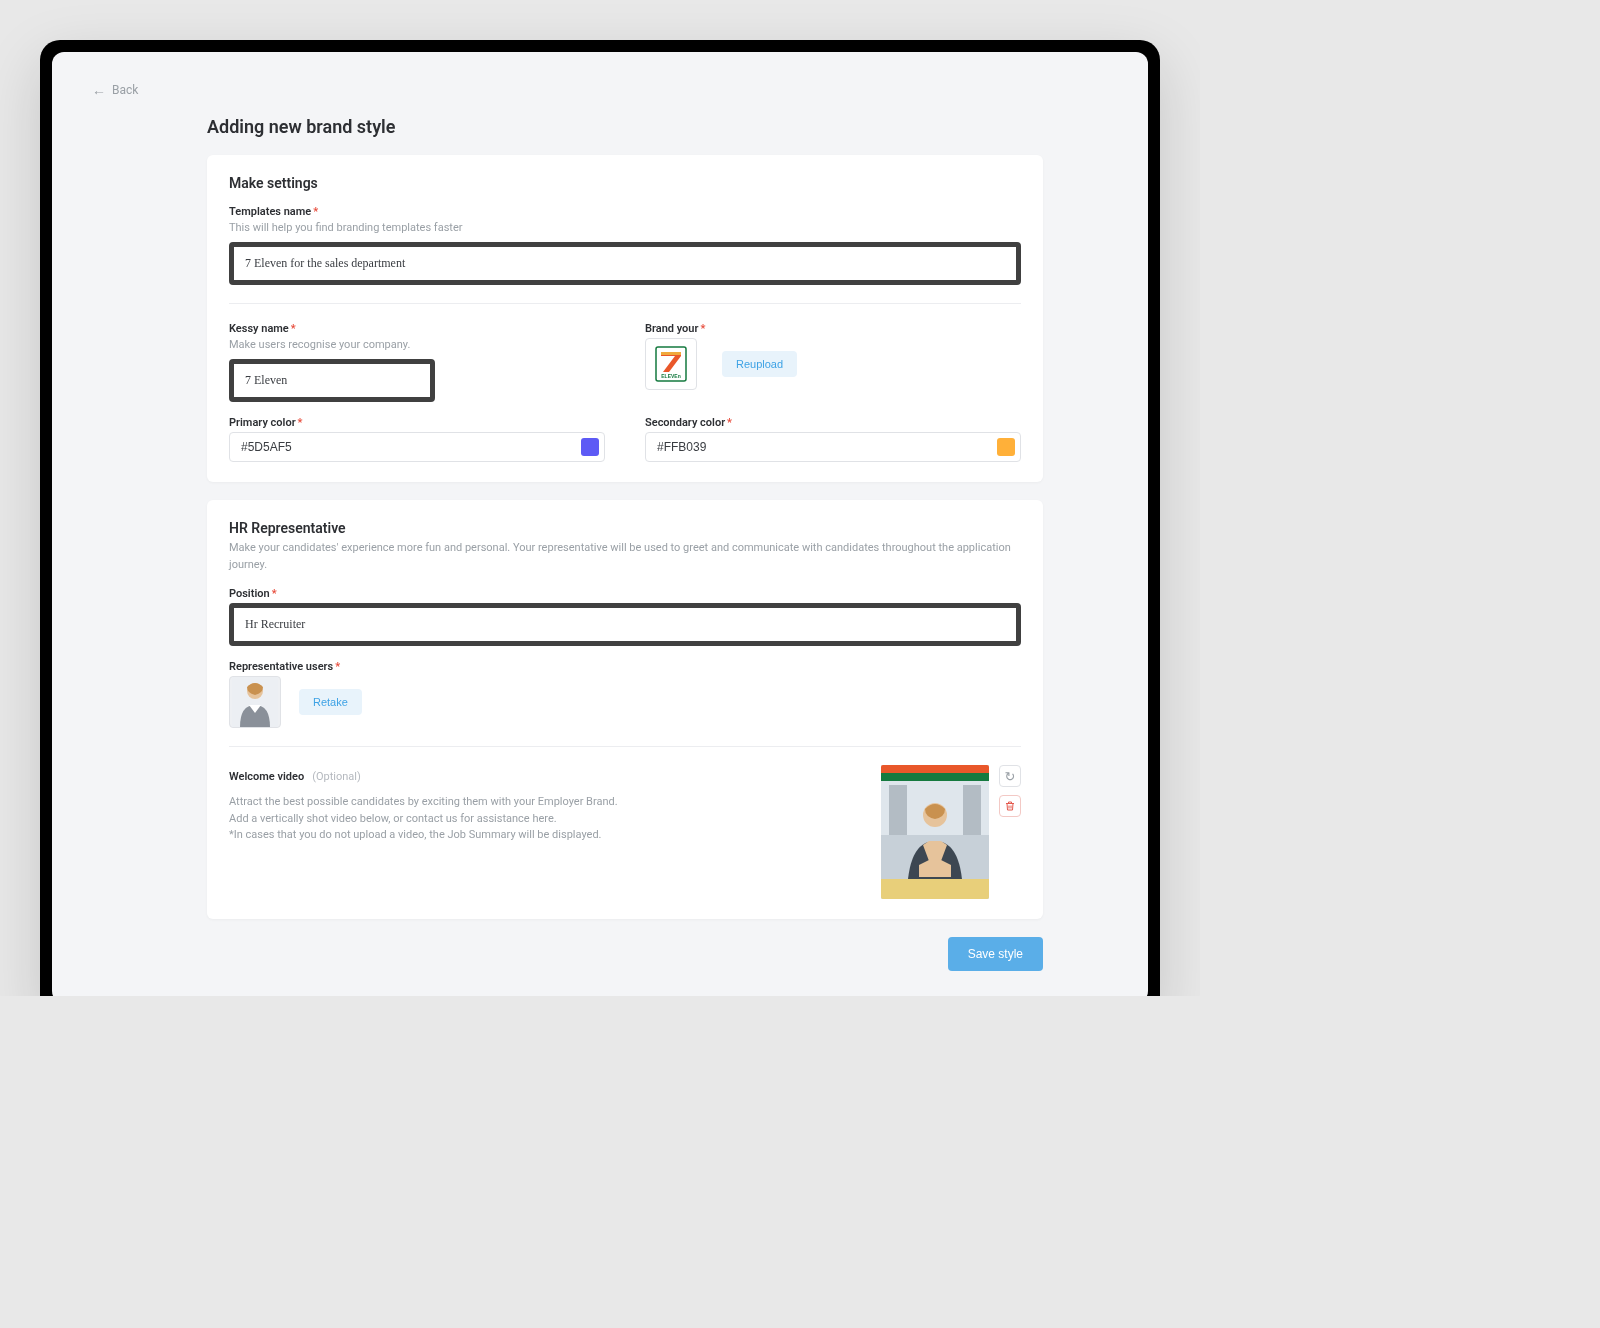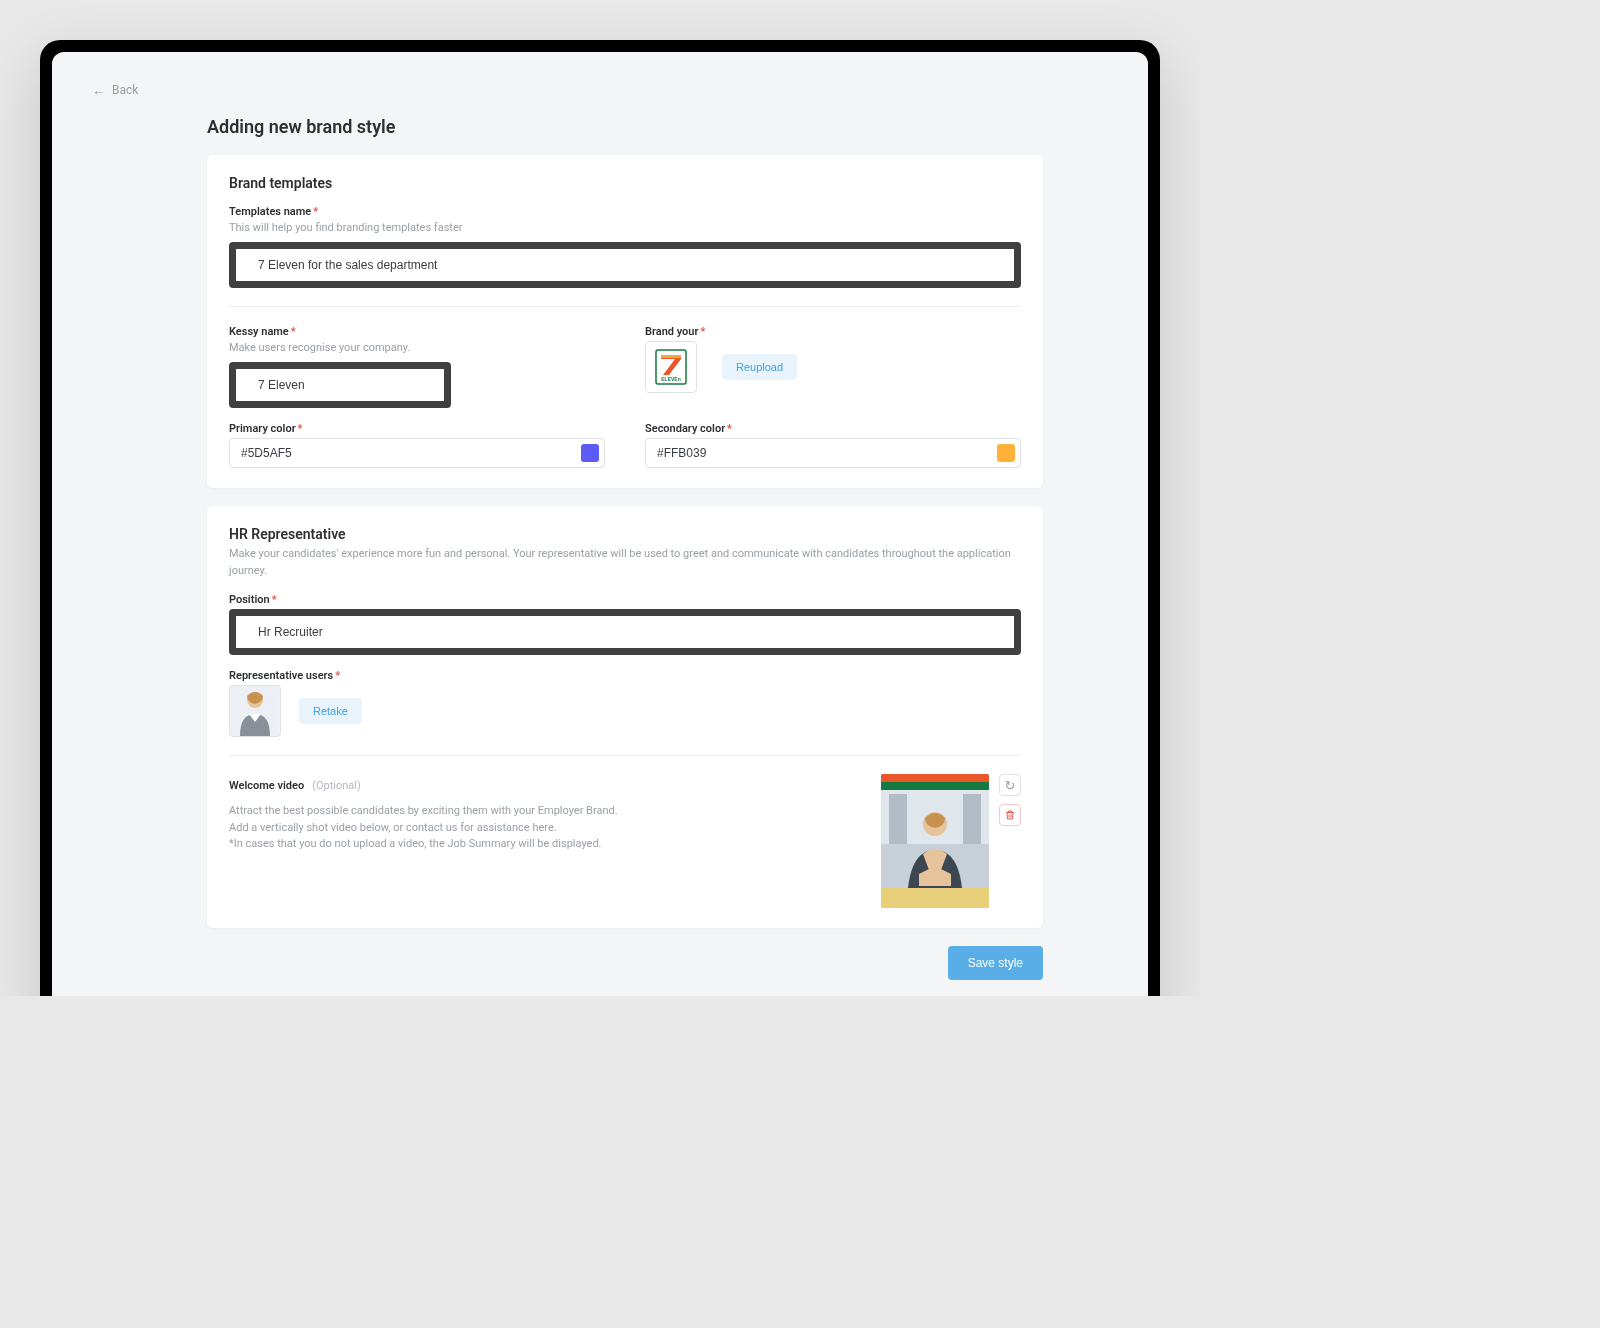--- a/index.html
+++ b/index.html
@@ -75,26 +75,27 @@
       margin-left: 2px;
     }
     .field-hint {
       font-size: 11px;
       color: #9aa0a6;
       margin-bottom: 8px;
       display: block;
     }
     .text-input {
       width: 100%;
-      border: 7px solid #404040;
-      border-radius: 4px;
-      padding: 9px 22px;
+      border: 5px solid #404040;
+      border-radius: 4px;
+      padding: 9px 11px;
       font-size: 12px;
       color: #3a3d42;
       background: #fff;
+      font-family: Liberation Serif, serif;
     }
     .text-input::placeholder { color: #bbb; }
     .divider {
       border: none;
       border-top: 1px solid #ecedf0;
       margin: 18px 0;
     }
     .row {
       display: flex;
       gap: 40px;
@@ -253,40 +254,40 @@
 
     <div class="back-link">
       <span class="back-arrow">←</span>
       <span>Back</span>
     </div>
 
     <h1 class="page-title">Adding new brand style</h1>
 
     
     <div class="card">
-      <div class="section-title">Brand templates</div>
+      <div class="section-title">Make settings</div>
 
       <div class="field-group">
         <label class="field-label">
           <span>Templates name</span><span class="required">*</span>
         </label>
         <span class="field-hint">This will help you find branding templates faster</span>
         <input type="text" class="text-input" value="7 Eleven for the sales department" style="">
       </div>
 
       <hr class="divider">
 
       <div class="row">
         <div class="col">
           <div class="field-group">
             <label class="field-label">
               <span>Kessy name</span><span class="required">*</span>
             </label>
             <span class="field-hint">Make users recognise your company.</span>
-            <input type="text" class="text-input" style="width: 222px;" value="7 Eleven">
+            <input type="text" class="text-input" style="width: 206px;" value="7 Eleven">
           </div>
         </div>
         <div class="col">
           <div class="field-group">
             <label class="field-label">
               <span>Brand your</span><span class="required">*</span>
             </label>
             <div class="logo-row">
               <div class="logo-box">
                 <svg class="seven-eleven-logo" viewBox="0 0 32 36">

